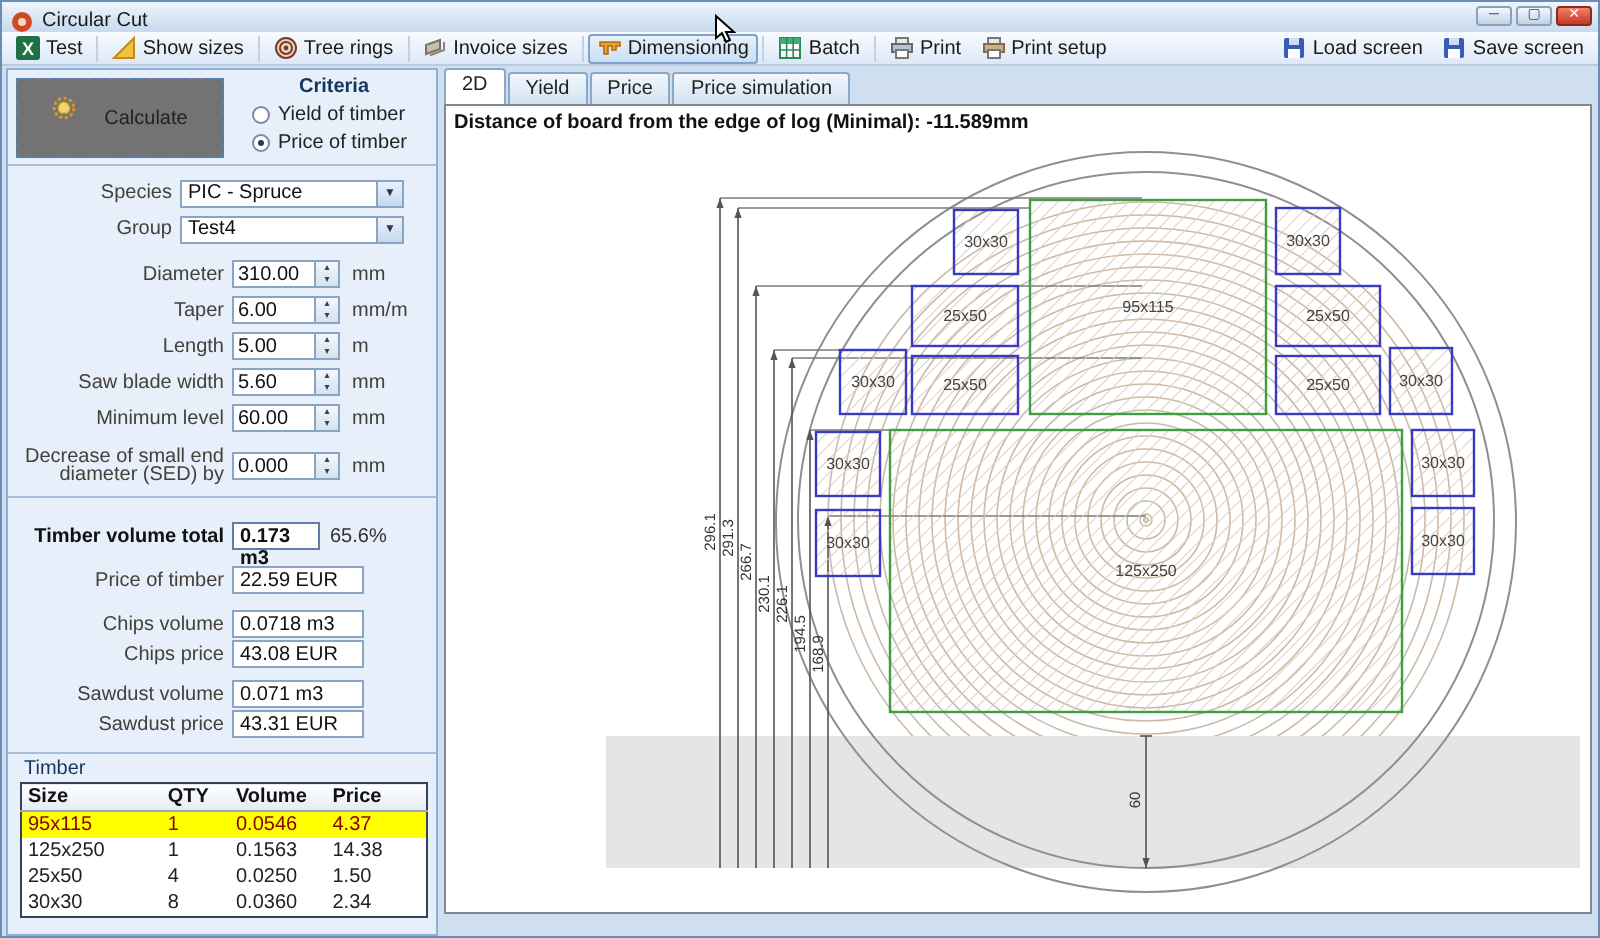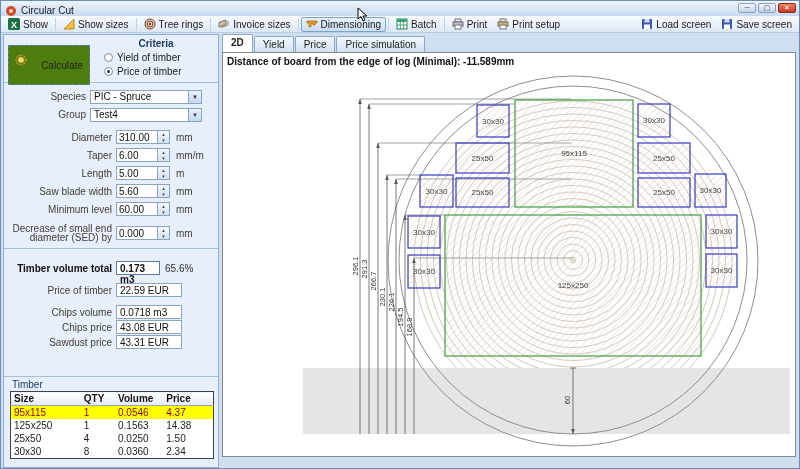--- a/index.html
+++ b/index.html
@@ -27,21 +27,21 @@
   .tsep { width:1px; height:13px; background:#c2d2e2; margin:0 2px; }
   .tspacer { flex:1; }
   .ico { display:inline-flex; width:12px; height:12px; }
   .ico svg { width:12px; height:12px; }
 
   
   .sidebar { position:absolute; left:2px; top:33px; width:216px; height:434px;
     background:#e6effa; border:1px solid #8db0d8; }
   .sec { border-bottom:1px solid #a4bedc; position:relative; }
   .sec-criteria { height:48px; padding:2px 4px; display:flex; }
-  .calc-btn { width:82px; height:40px; margin-top:8px; border:1px dashed #5a7fb4; background:#4d7c0f;
+  .calc-btn { width:104px; height:40px; margin-top:2px; border:1px dashed #5a7fb4; background:#737373;
     display:flex; align-items:center; justify-content:center; gap:4px; font-size:10px; color:#222; }
   .crit-col { flex:1; padding-left:8px; }
   .crit-title { font-weight:bold; color:#17365d; text-align:center; margin-top:1px; }
   .radio-row { display:flex; align-items:center; gap:4px; margin-top:3px; margin-left:6px; color:#222; }
   .radio { width:9px; height:9px; border-radius:50%; border:1px solid #7a8aa0; background:#fff; position:relative; }
   .radio.sel:after { content:""; position:absolute; left:2px; top:2px; width:3px; height:3px; border-radius:50%; background:#2a3a55; }
 
   .sec-form { height:166px; padding-top:6px; }
   .srow { display:flex; align-items:center; height:15px; margin-bottom:3px; }
   .slabel { width:86px; text-align:right; padding-right:4px; color:#44403a; }
@@ -75,21 +75,21 @@
   .timtable th { text-align:left; font-weight:bold; color:#111; background:linear-gradient(#ffffff,#e4ebf4);
     border-bottom:1px solid #9aa6b8; padding:1px 3px; height:13px; }
   .timtable td { padding:1px 3px; height:13px; color:#222; }
   .timtable tr.hl td { background:#ffff00; color:#8b0000; }
 
   
   .tabstrip { position:absolute; left:221px; top:33px; height:18px; display:flex; align-items:flex-end; }
   .tab { height:16px; padding:2px 8px 0 8px; margin-right:1px; font-size:10px; color:#222;
     background:linear-gradient(#f2f7fc,#d2e2f2); border:1px solid #8aa8c8; border-bottom:none;
     border-radius:2px 2px 0 0; }
-  .tab.active { background:#fff; height:18px; font-weight:bold; }
+  .tab.active { background:#fff; height:18px; font-weight:normal; }
   .canvas { position:absolute; left:221px; top:51px; width:574px; height:405px; background:#fff;
     border:1px solid #808890; }
   .status { position:absolute; left:4px; top:3px; font-size:10px; font-weight:bold; color:#111; z-index:3; }
   .canvas svg.diag { position:absolute; left:0; top:0; }
 
   .cursor { position:absolute; left:356px; top:6px; z-index:9; }
 </style>
 </head>
 <body>
 
@@ -111,21 +111,21 @@
   </div>
 
   <div class="toolbar">
     <span class="tbtn">
       <span class="ico">
           <svg viewBox="0 0 12 12">
             <rect width="12" height="12" rx="1.5" fill="#1e7145"></rect>
             <text x="6" y="9.5" font-size="9" fill="#fff" text-anchor="middle" font-weight="bold">X</text>
           </svg>
         </span>
-      <span>Show</span>
+      <span>Test</span>
     </span>
     <span class="tsep"></span>
     <span class="tbtn">
       <span class="ico">
           <svg viewBox="0 0 12 12">
             <polygon points="1,11 11,11 11,1" fill="#f2c13e" stroke="#c08a1e" stroke-width="1"></polygon>
           </svg>
         </span>
       <span>Show sizes</span>
     </span>
@@ -327,20 +327,24 @@
         <span class="rlabel">Price of timber</span>
         <span class="rbox">22.59 EUR</span>
       </div>
       <div class="rrow gap8">
         <span class="rlabel">Chips volume</span>
         <span class="rbox">0.0718 m3</span>
       </div>
       <div class="rrow">
         <span class="rlabel">Chips price</span>
         <span class="rbox">43.08 EUR</span>
+      </div>
+      <div class="rrow gap6">
+        <span class="rlabel">Sawdust volume</span>
+        <span class="rbox">0.071 m3</span>
       </div>
       <div class="rrow">
         <span class="rlabel">Sawdust price</span>
         <span class="rbox">43.31 EUR</span>
       </div>
     </div>
 
     <div class="sec sec-timber">
       <div class="tim-label">Timber</div>
       <table class="timtable">

